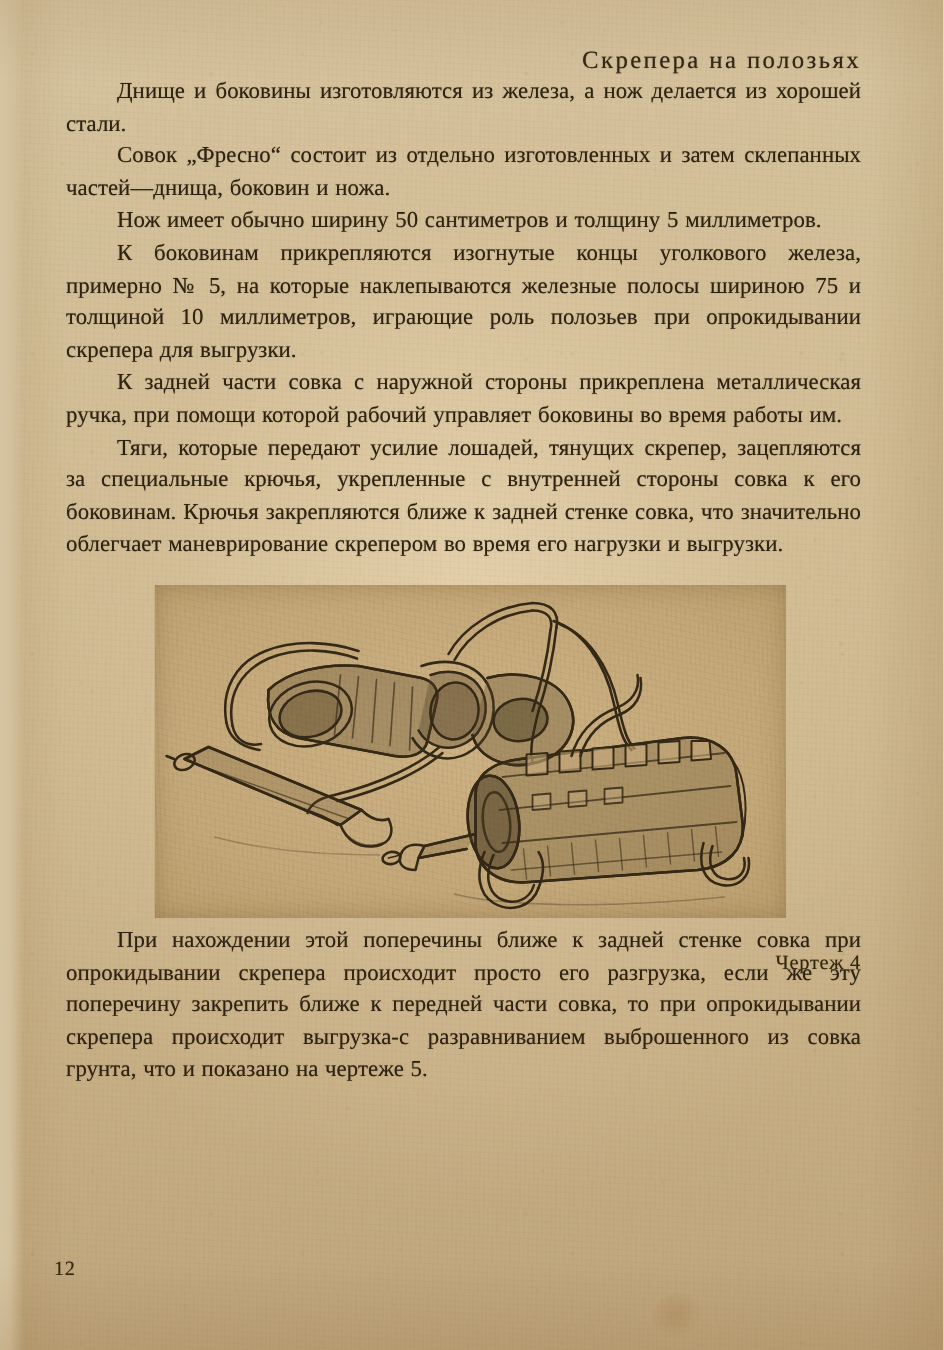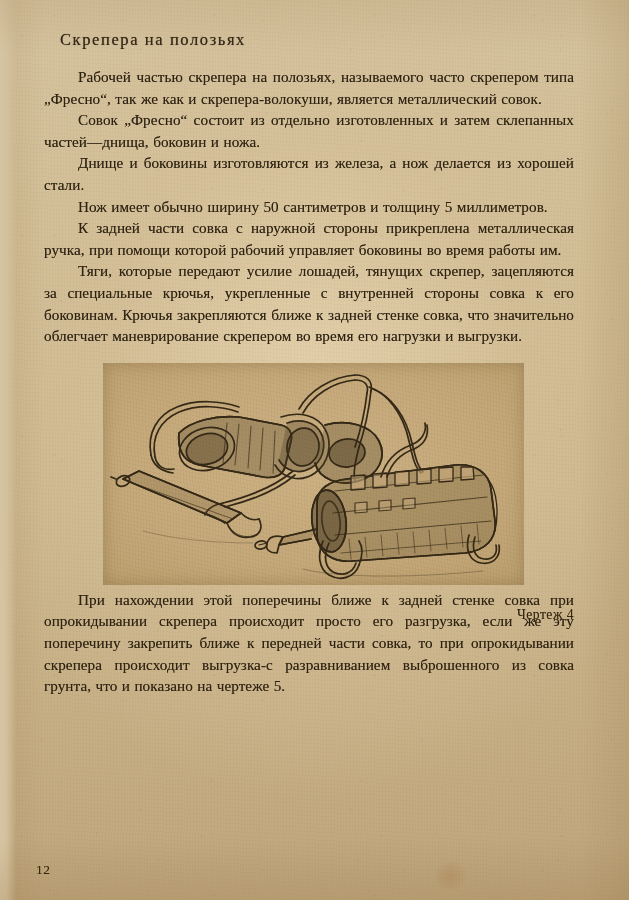--- a/index.html
+++ b/index.html
@@ -85,23 +85,23 @@
   }
 
   
   .content {
     position: relative;
     z-index: 3;
     padding: 0 55px 0 44px;
   }
 
   .page-title {
-    margin: 16px;
-    padding-top: 14px;
-    text-align: left;
+    margin: 0;
+    padding-top: 30px;
+    text-align: right;
     font-size: 16.5px;
     font-weight: 400;
     letter-spacing: 1.6px;
     color: #342716;
     text-shadow: 0 0 .7px rgba(52,39,22,.65);
   }
 
   p.body-par {
     margin: 0;
     font-size: 15.2px;
@@ -156,21 +156,21 @@
     text-shadow: 0 0 .6px rgba(51,39,15,.5);
     margin-top: 12px;
   }
 
   .after-figure { margin-top: 50px; }
 
   
   .folio {
     position: absolute;
     left: 36px;
-    top: 862px;
+    top: 838px;
     z-index: 3;
     font-size: 13.5px;
     color: #34280f;
     letter-spacing: .4px;
     text-shadow: 0 0 .6px rgba(52,40,15,.5);
     font-family: Liberation Serif, serif;
   }
 </style>
 </head>
 <body>
@@ -179,24 +179,24 @@
 
   <div class="grain"></div>
   <div class="speckle"></div>
   <div class="gutter"></div>
   <div class="smudge"></div>
 
   <div class="content">
 
     <h1 class="page-title">Скрепера на полозьях</h1>
 
-    <p class="body-par first-par">Рабочей частью скрепера на полозьях, называемого часто скрепером типа „Фресно“, так же как и скрепера-волокуши, является металлический совок.</p>
+    <p class="body-par">Днище и боковины изготовляются из железа, а нож делается из хорошей стали.</p>
     <p class="body-par">Совок „Фресно“ состоит из отдельно изготовленных и затем склепанных частей—днища, боковин и ножа.</p>
-    <p class="body-par">Днище и боковины изготовляются из железа, а нож делается из хорошей стали.</p>
     <p class="body-par">Нож имеет обычно ширину 50 сантиметров и толщину 5 миллиметров.</p>
+    <p class="body-par">К боковинам прикрепляются изогнутые концы уголкового железа, примерно № 5, на которые наклепываются железные полосы шириною 75 и толщиной 10 миллиметров, играющие роль полозьев при опрокидывании скрепера для выгрузки.</p>
     <p class="body-par">К задней части совка с наружной стороны прикреплена металлическая ручка, при помощи которой рабочий управляет боковины во время работы им.</p>
     <p class="body-par">Тяги, которые передают усилие лошадей, тянущих скрепер, зацепляются за специальные крючья, укрепленные с внутренней стороны совка к его боковинам. Крючья закрепляются ближе к задней стенке совка, что значительно облегчает маневрирование скрепером во время его нагрузки и выгрузки.</p>
 
     <div class="figure-wrap">
       <div class="plate" aria-label="Перспективный рисунок скрепера типа „Фресно“ на полозьях: металлический совок с тягами и ручкой">
         <div class="plate-grain"></div>
 
         <svg viewBox="0 0 421 222" width="421" height="222">
           <g class="ink" stroke-width="1.7" opacity="0.92">
 

